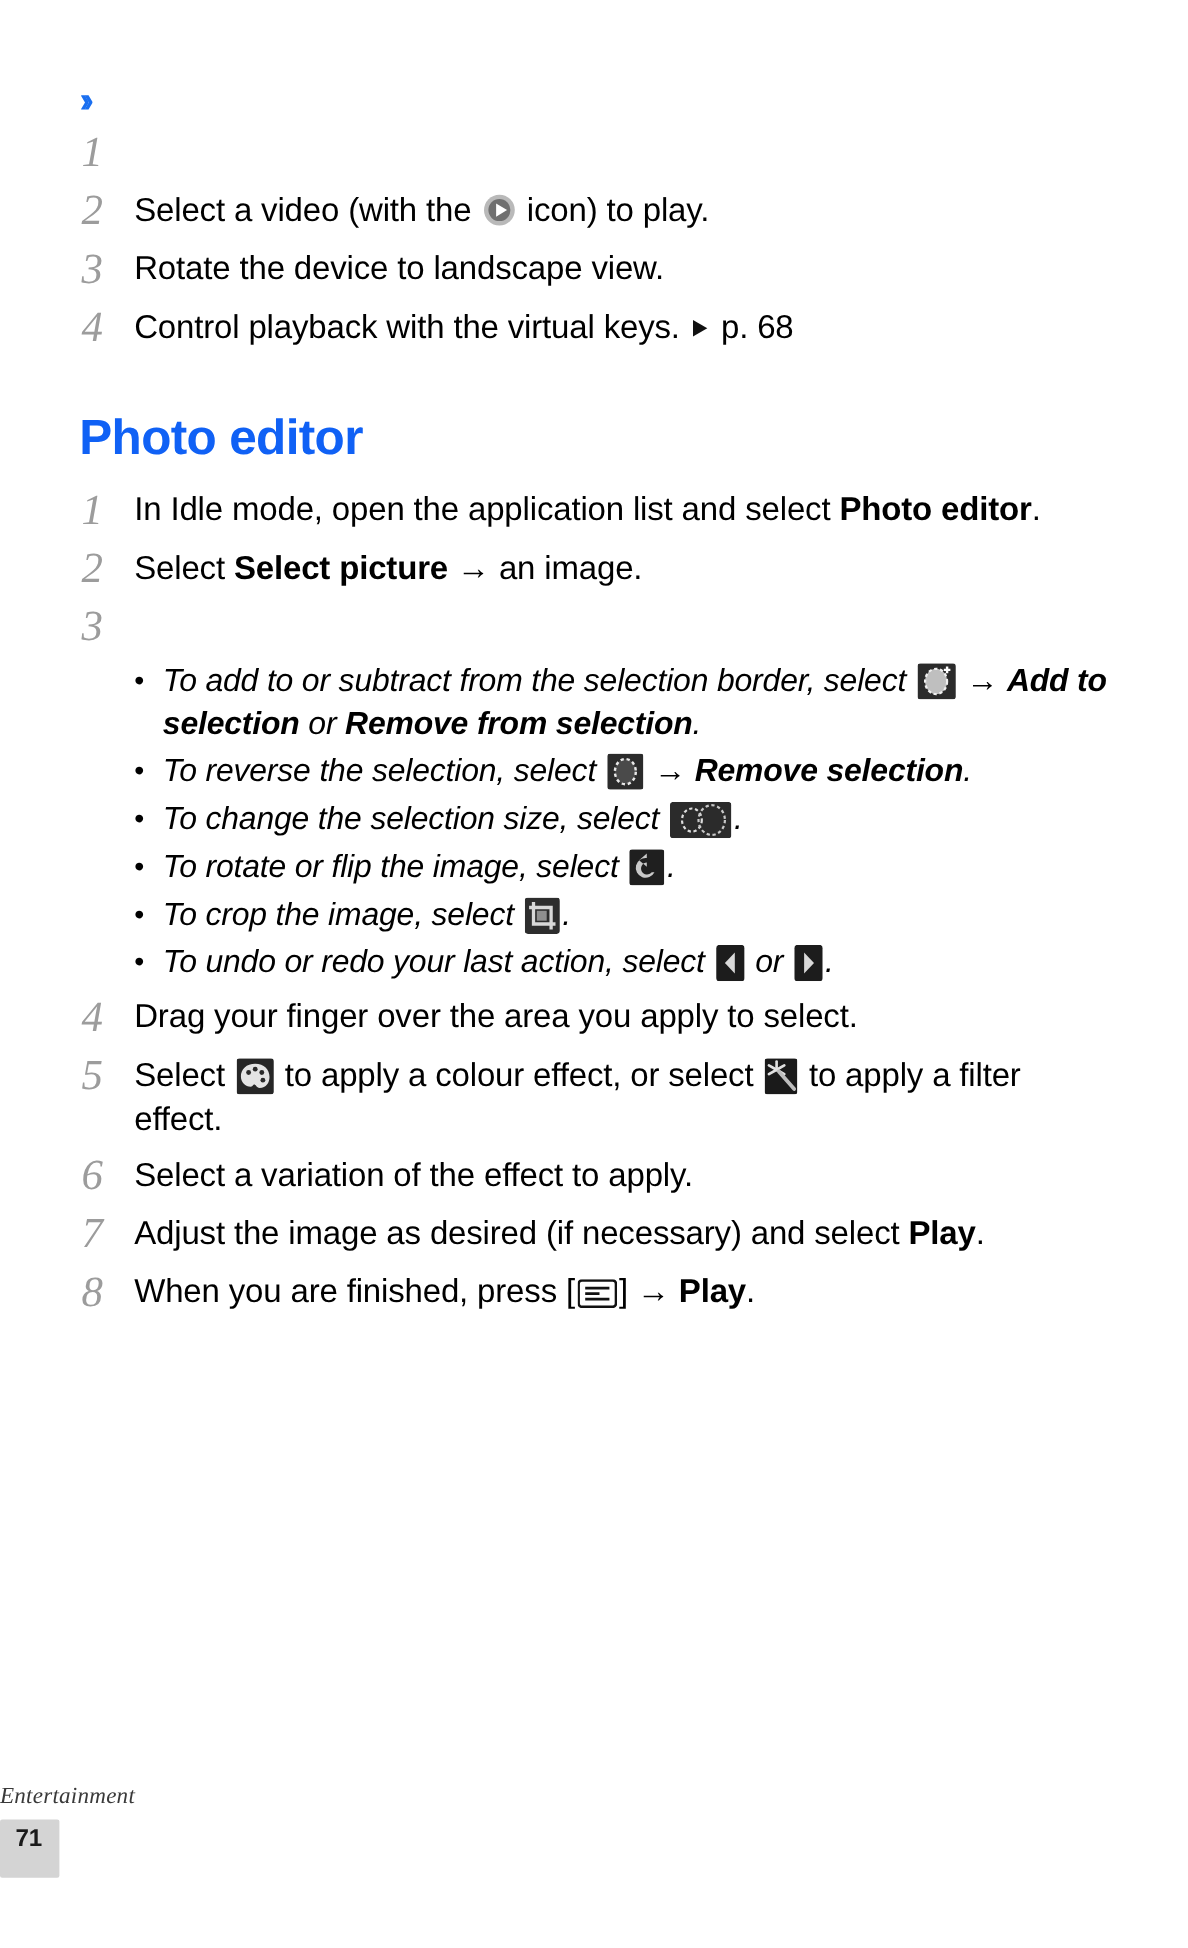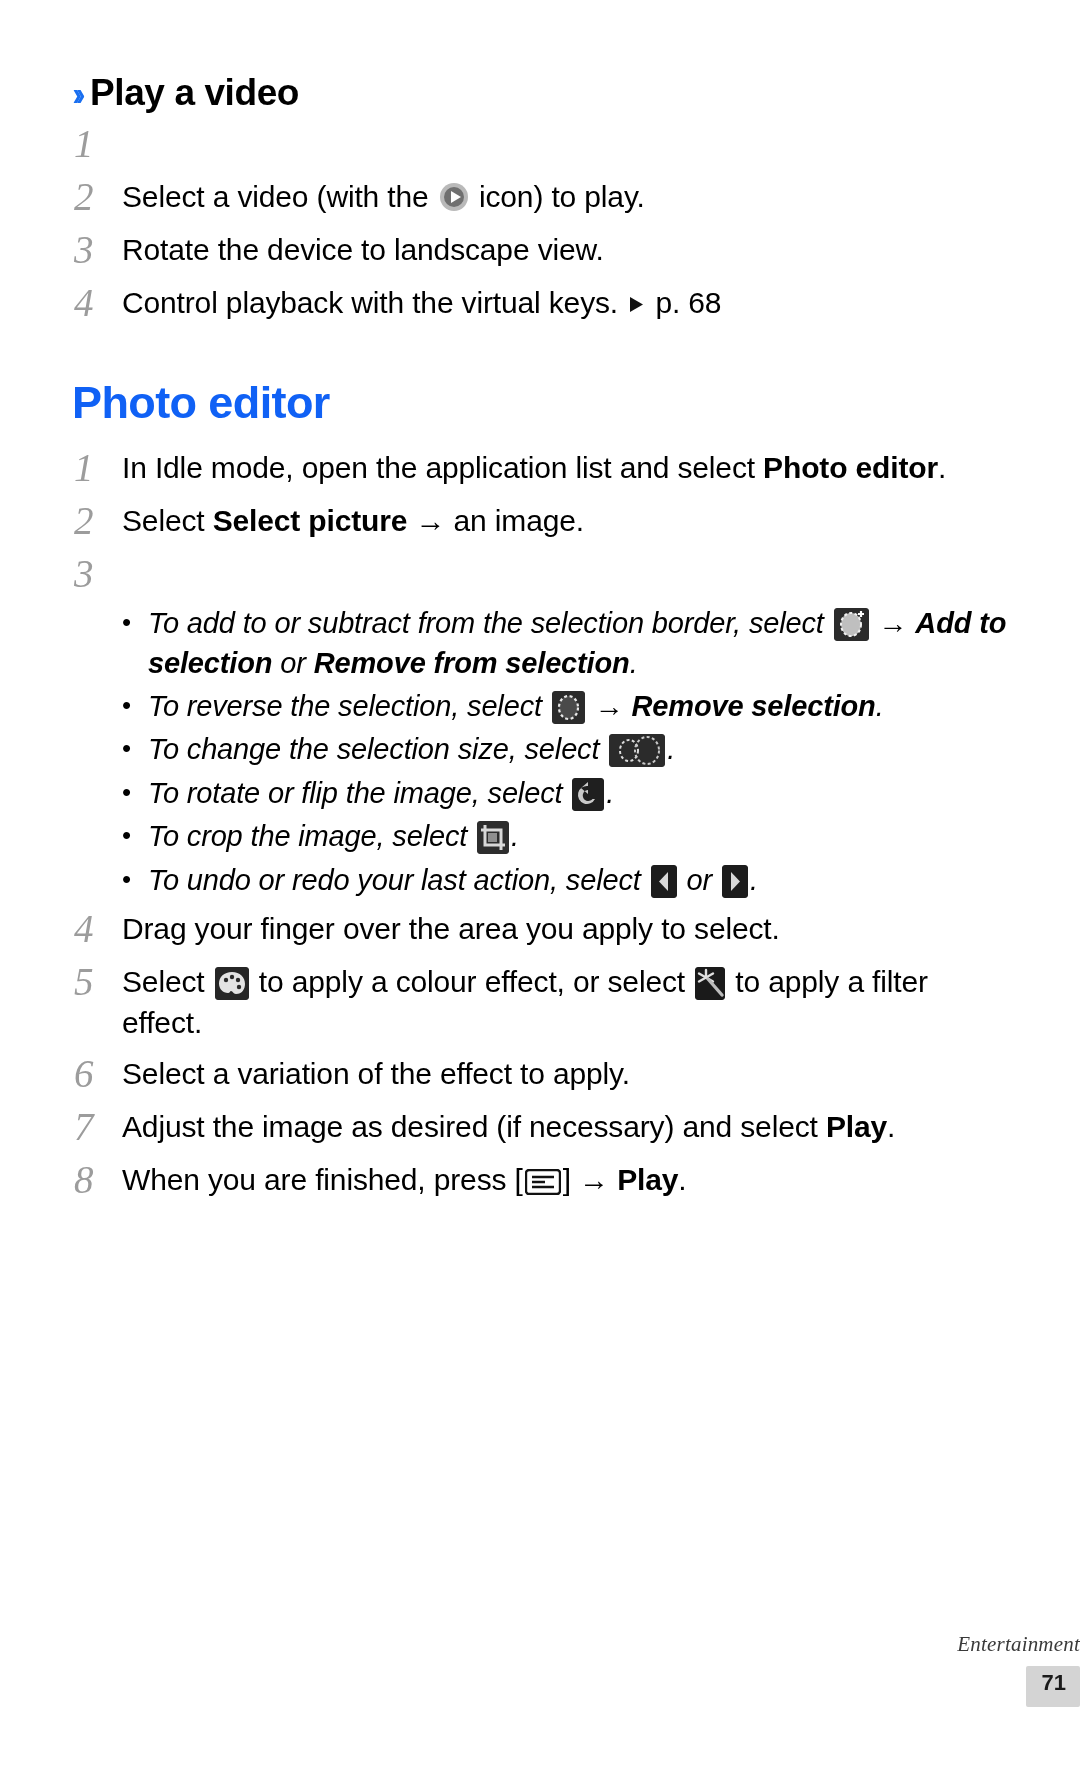--- a/index.html
+++ b/index.html
@@ -117,49 +117,48 @@
     overflow: hidden;
   }
   .ic svg { display: block; }
 
   
   .footer {
     position: absolute;
     left: 0;
     right: 0;
     bottom: 64px;
-    text-align: right;
+    text-align: left;
   }
   .footer-label {
     font-family: "Liberation Serif", serif;
     font-style: italic;
     font-size: 21px;
     color: #3a3a3a;
     letter-spacing: 0.2px;
   }
   .footer-page {
     display: inline-block;
     margin-top: 9px;
     background: #d4d4d4;
     color: #1a1a1a;
     font-size: 22px;
     font-weight: bold;
-    padding: 4px 14px 11px 14px;
+    padding: 4px 14px 23px 14px;
     border-radius: 2px;
     min-width: 26px;
   }
 </style>
 </head>
 <body>
 
 <div class="page">
 
   <div class="sub-heading">
     <span class="chev">››</span>
-    <span>Play a video</span>
   </div>
 
   <div id="play-steps">
       <div class="step">
         <div class="step-num">1</div>
       </div>
       <div class="step">
         <div class="step-num">2</div>
         <div class="step-body">Select a video (with the <span class="ic" style="vertical-align: -5px;"><svg xmlns="http://www.w3.org/2000/svg" width="30" height="30" viewBox="0 0 30 30">
               <circle cx="15" cy="15" r="14" fill="#b9b9b9"></circle>

